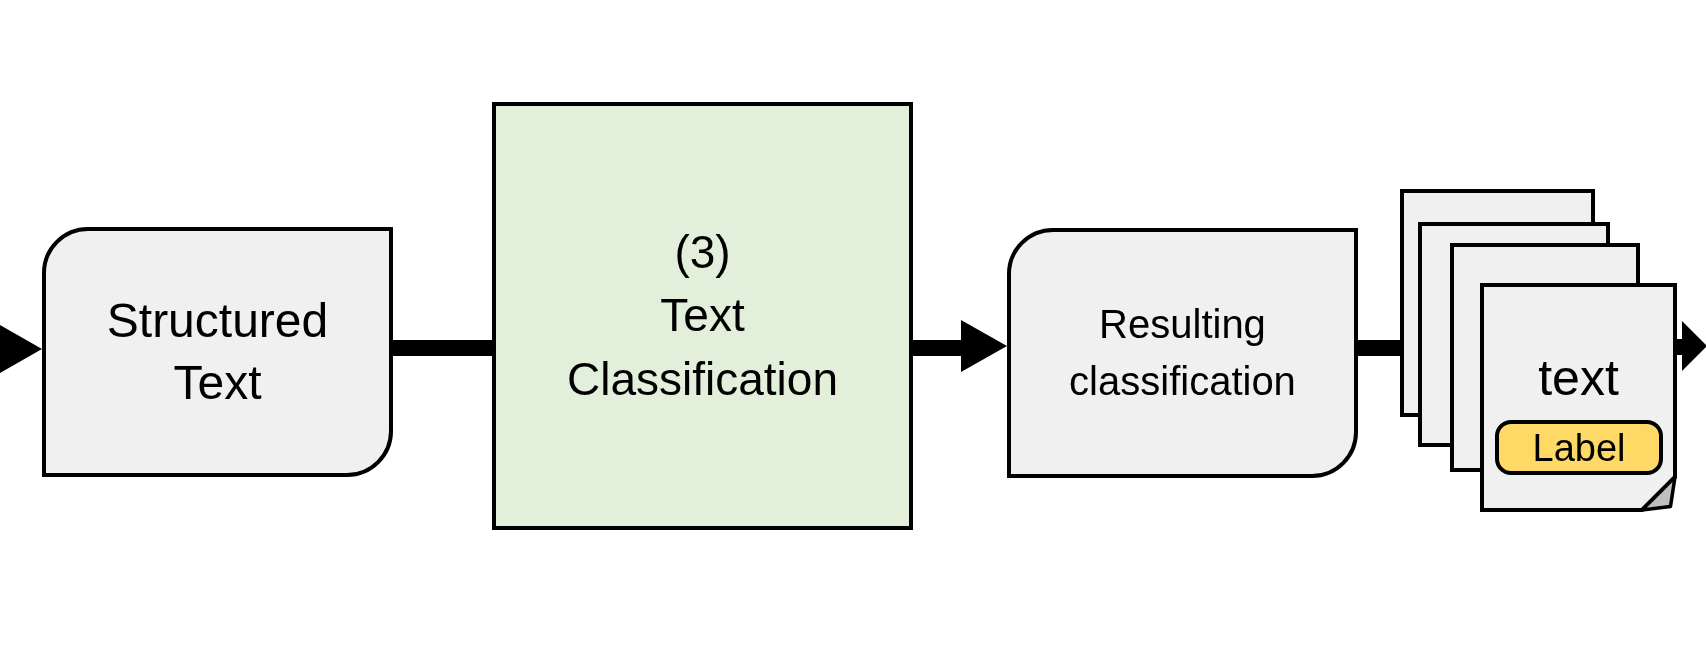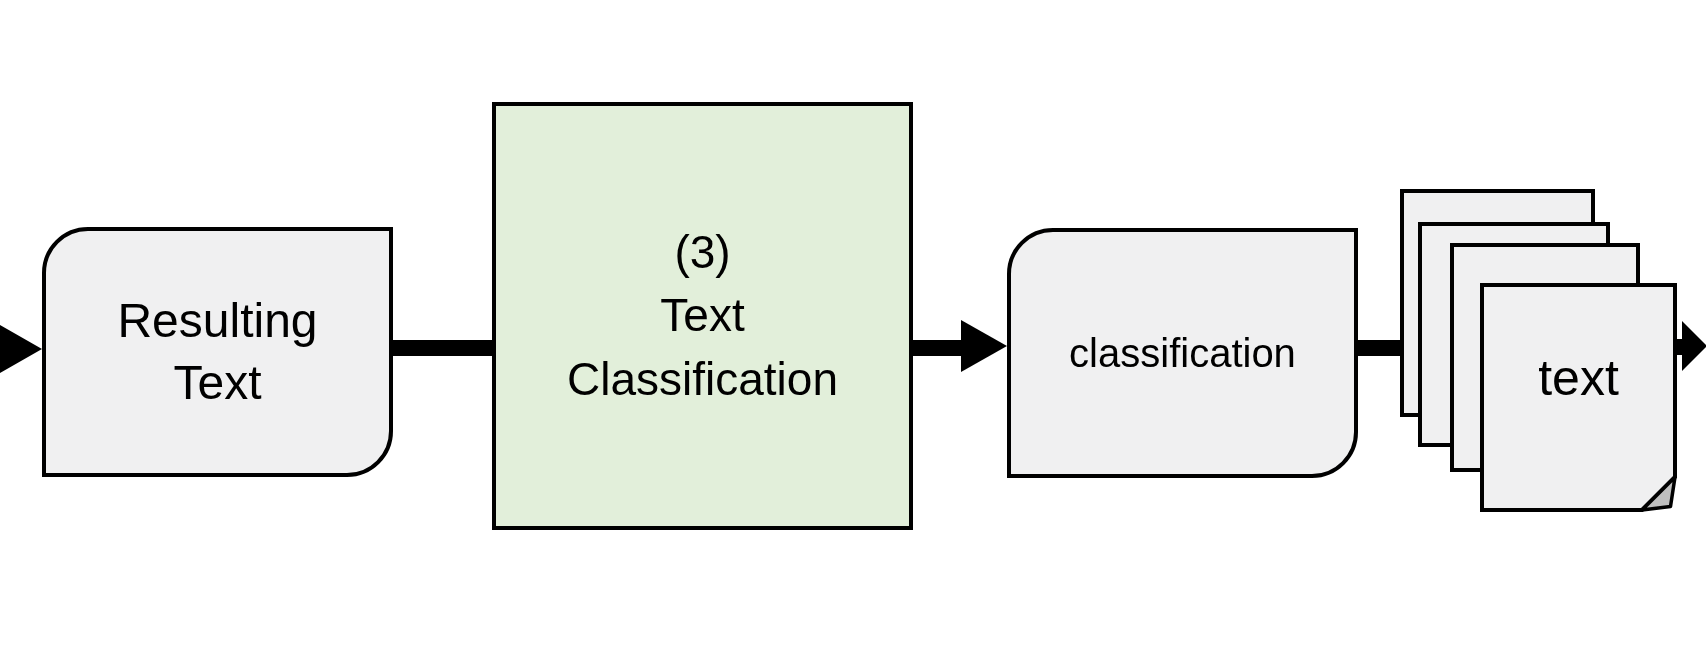--- a/index.html
+++ b/index.html
@@ -105,49 +105,53 @@
   }
 </style>
 </head>
 <body>
 
 <div class="canvas">
 
   <div class="ahead ahead-in"></div>
 
   <div class="node card-shape box1">
-    <span class="tline">Resulting</span>
+    <span class="tline">Structured</span>
     <span class="tline">Text</span>
   </div>
 
   <div class="shaft conn1"></div>
 
   <div class="node process-shape boxG">
     <span class="tline">(3)</span>
     <span class="tline">Text</span>
     <span class="tline">Classification</span>
   </div>
 
   <div class="shaft conn2"></div>
   <div class="ahead ahead-mid"></div>
 
   <div class="node card-shape box3">
+    <span class="tline">Resulting</span>
     <span class="tline">classification</span>
   </div>
 
   <div class="shaft conn3"></div>
 
   <div class="page pg1"></div>
   <div class="page pg2"></div>
   <div class="page pg3"></div>
 
   <div class="front-page">
     <svg width="197" height="229" viewBox="0 0 197 229">
       <path d="M2 2 L195 2 L195 194 L162 227 L2 227 Z" stroke="#000" stroke-width="4" stroke-linejoin="miter" fill="#f0f0f1"></path>
       <path d="M162 227 L195 194 L190.5 223.5 Z" stroke="#000" stroke-width="3.5" stroke-linejoin="round" fill="#bfbfbf"></path>
     </svg>
     <div class="front-text">text</div>
+    <div class="label-badge">
+      <span>Label</span>
+    </div>
   </div>
 
   <div class="shaft conn4"></div>
   <div class="ahead ahead-out"></div>
 
 </div>
 
 </body></html>

